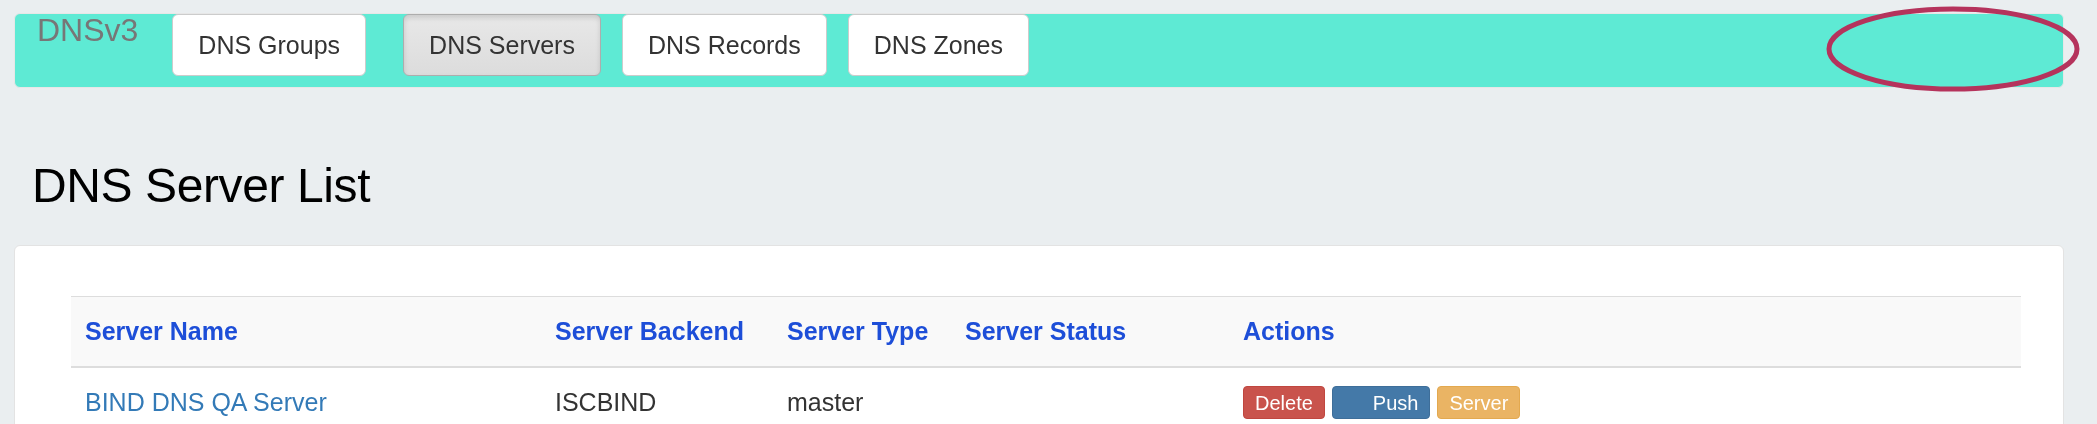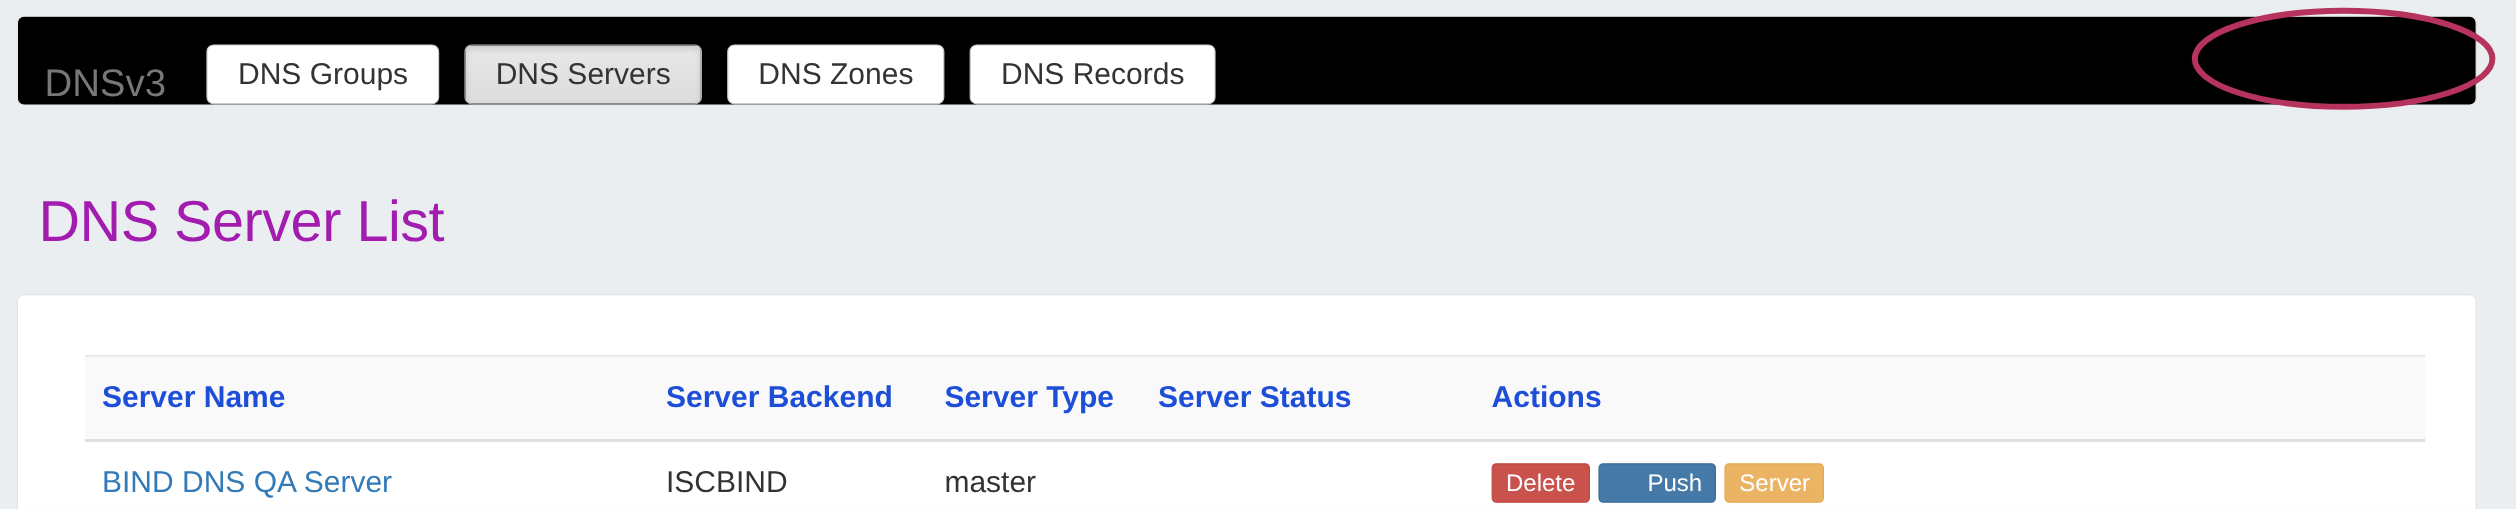--- a/index.html
+++ b/index.html
@@ -16,59 +16,60 @@
     position: relative;
   }
 
   
   .navbar {
     position: absolute;
     left: 14px;
     top: 13px;
     width: 2050px;
     height: 75px;
-    background: #000000;
+    background: #5eead4;
     border: 1px solid #e7e7e7;
     border-radius: 6px;
     display: flex;
-    align-items: flex-end;
+    align-items: flex-start;
     padding: 0 22px;
   }
   .brand {
     font-size: 32px;
     color: #777777;
     margin-right: 34px;
     line-height: 1;
     padding-bottom: 2px;
     white-space: nowrap;
   }
   .navtabs {
     display: flex;
     align-items: center;
     gap: 21px;
     flex: 1;
   }
   .navbtn {
-    height: 50px;
+    height: 62px;
     padding: 0 25px;
     display: flex;
     align-items: center;
     justify-content: center;
     font-size: 25px;
     color: #333333;
     background: #ffffff;
     border: 1px solid #cccccc;
     border-radius: 6px;
     white-space: nowrap;
     cursor: pointer;
   }
   .navbtn.active {
     background: linear-gradient(to bottom, #e8e8e8 0%, #dcdcdc 100%);
     border-color: #adadad;
     box-shadow: inset 0 3px 5px rgba(0,0,0,0.125);
+    margin-left: 16px;
   }
   .btn-add {
     height: 50px;
     padding: 0 25px;
     display: flex;
     align-items: center;
     justify-content: center;
     font-size: 25px;
     color: #ffffff;
     background: #63ac5e;
@@ -90,21 +91,21 @@
     z-index: 20;
   }
 
   
   .page-title {
     position: absolute;
     left: 32px;
     top: 160px;
     font-size: 48px;
     font-weight: 500;
-    color: #a21caf;
+    color: #000000;
     letter-spacing: -0.4px;
     line-height: 1.1;
     white-space: nowrap;
   }
 
   
   .card {
     position: absolute;
     left: 14px;
     top: 245px;
@@ -185,24 +186,24 @@
 <div class="navbar">
   <div class="brand">DNSv3</div>
   <div class="navtabs">
     <div class="navbtn">
       <span>DNS Groups</span>
     </div>
     <div class="navbtn active">
       <span>DNS Servers</span>
     </div>
     <div class="navbtn">
+      <span>DNS Records</span>
+    </div>
+    <div class="navbtn">
       <span>DNS Zones</span>
-    </div>
-    <div class="navbtn">
-      <span>DNS Records</span>
     </div>
   </div>
 </div>
 
 <svg class="annot-ellipse" viewBox="0 0 258 88" xmlns="http://www.w3.org/2000/svg">
   <ellipse cx="129" cy="44" rx="124" ry="40" fill="none" stroke="#b5335c" stroke-width="5"></ellipse>
 </svg>
 
 <div class="page-title">DNS Server List</div>
 

